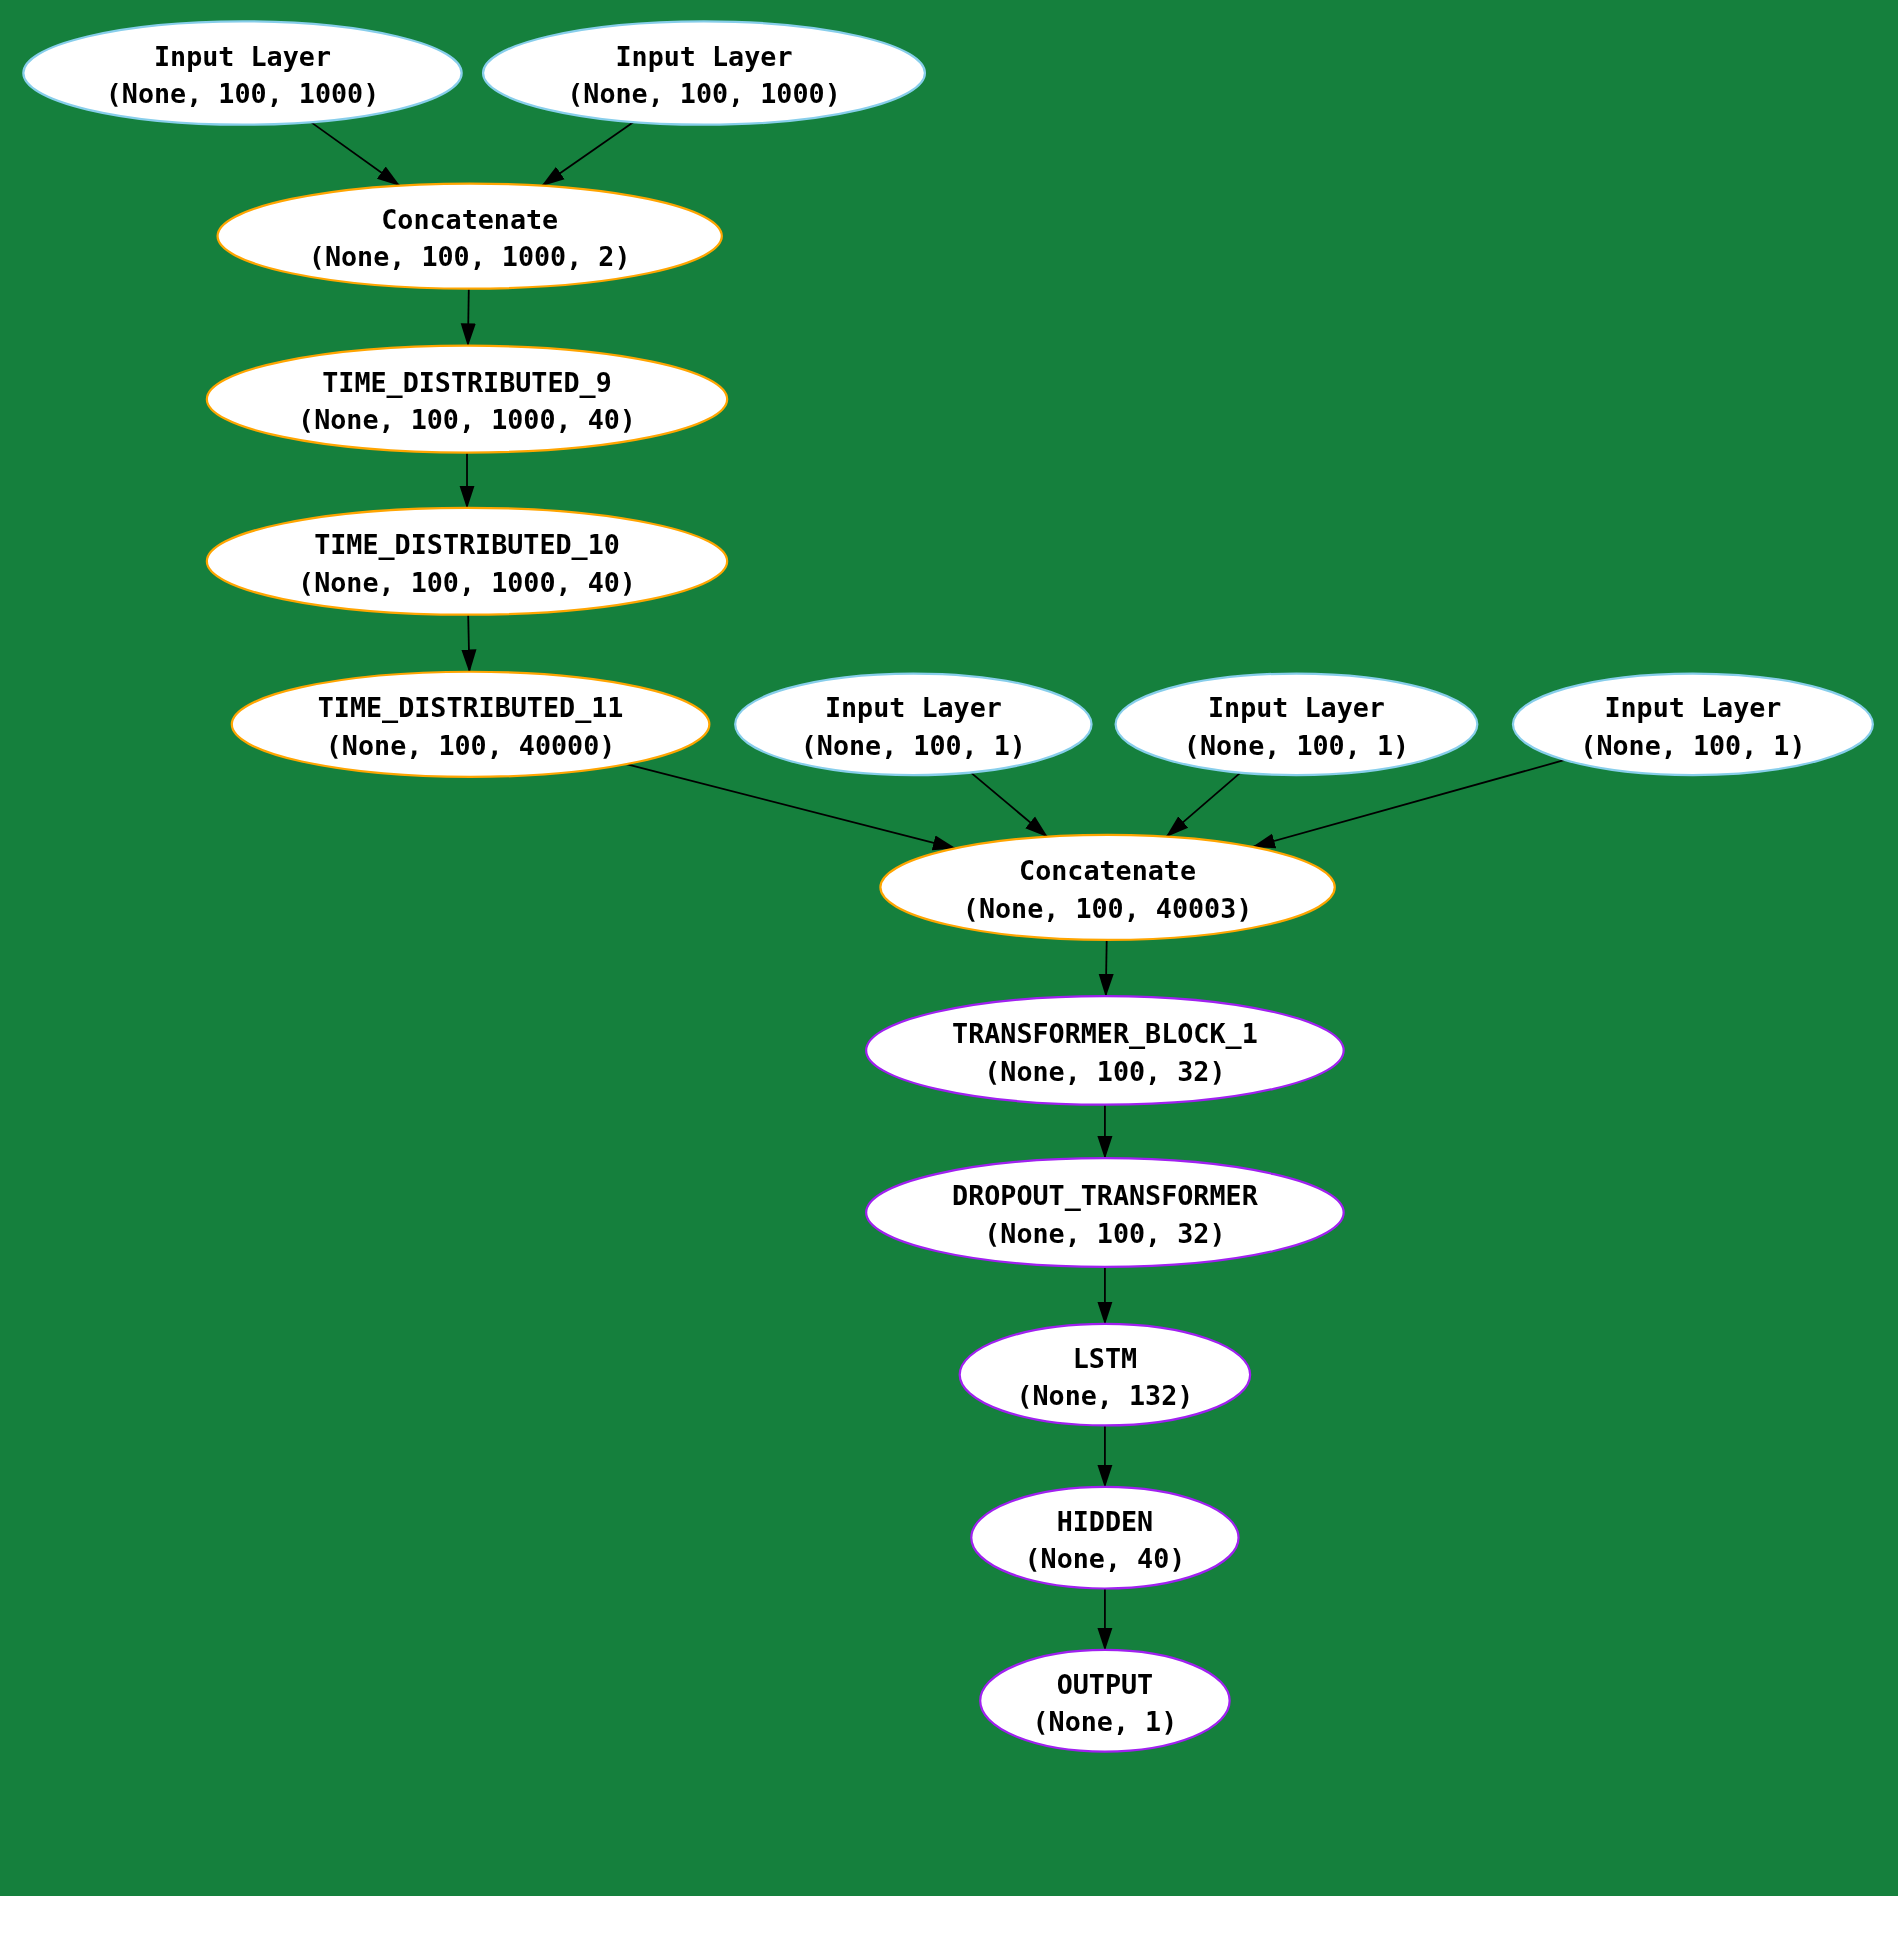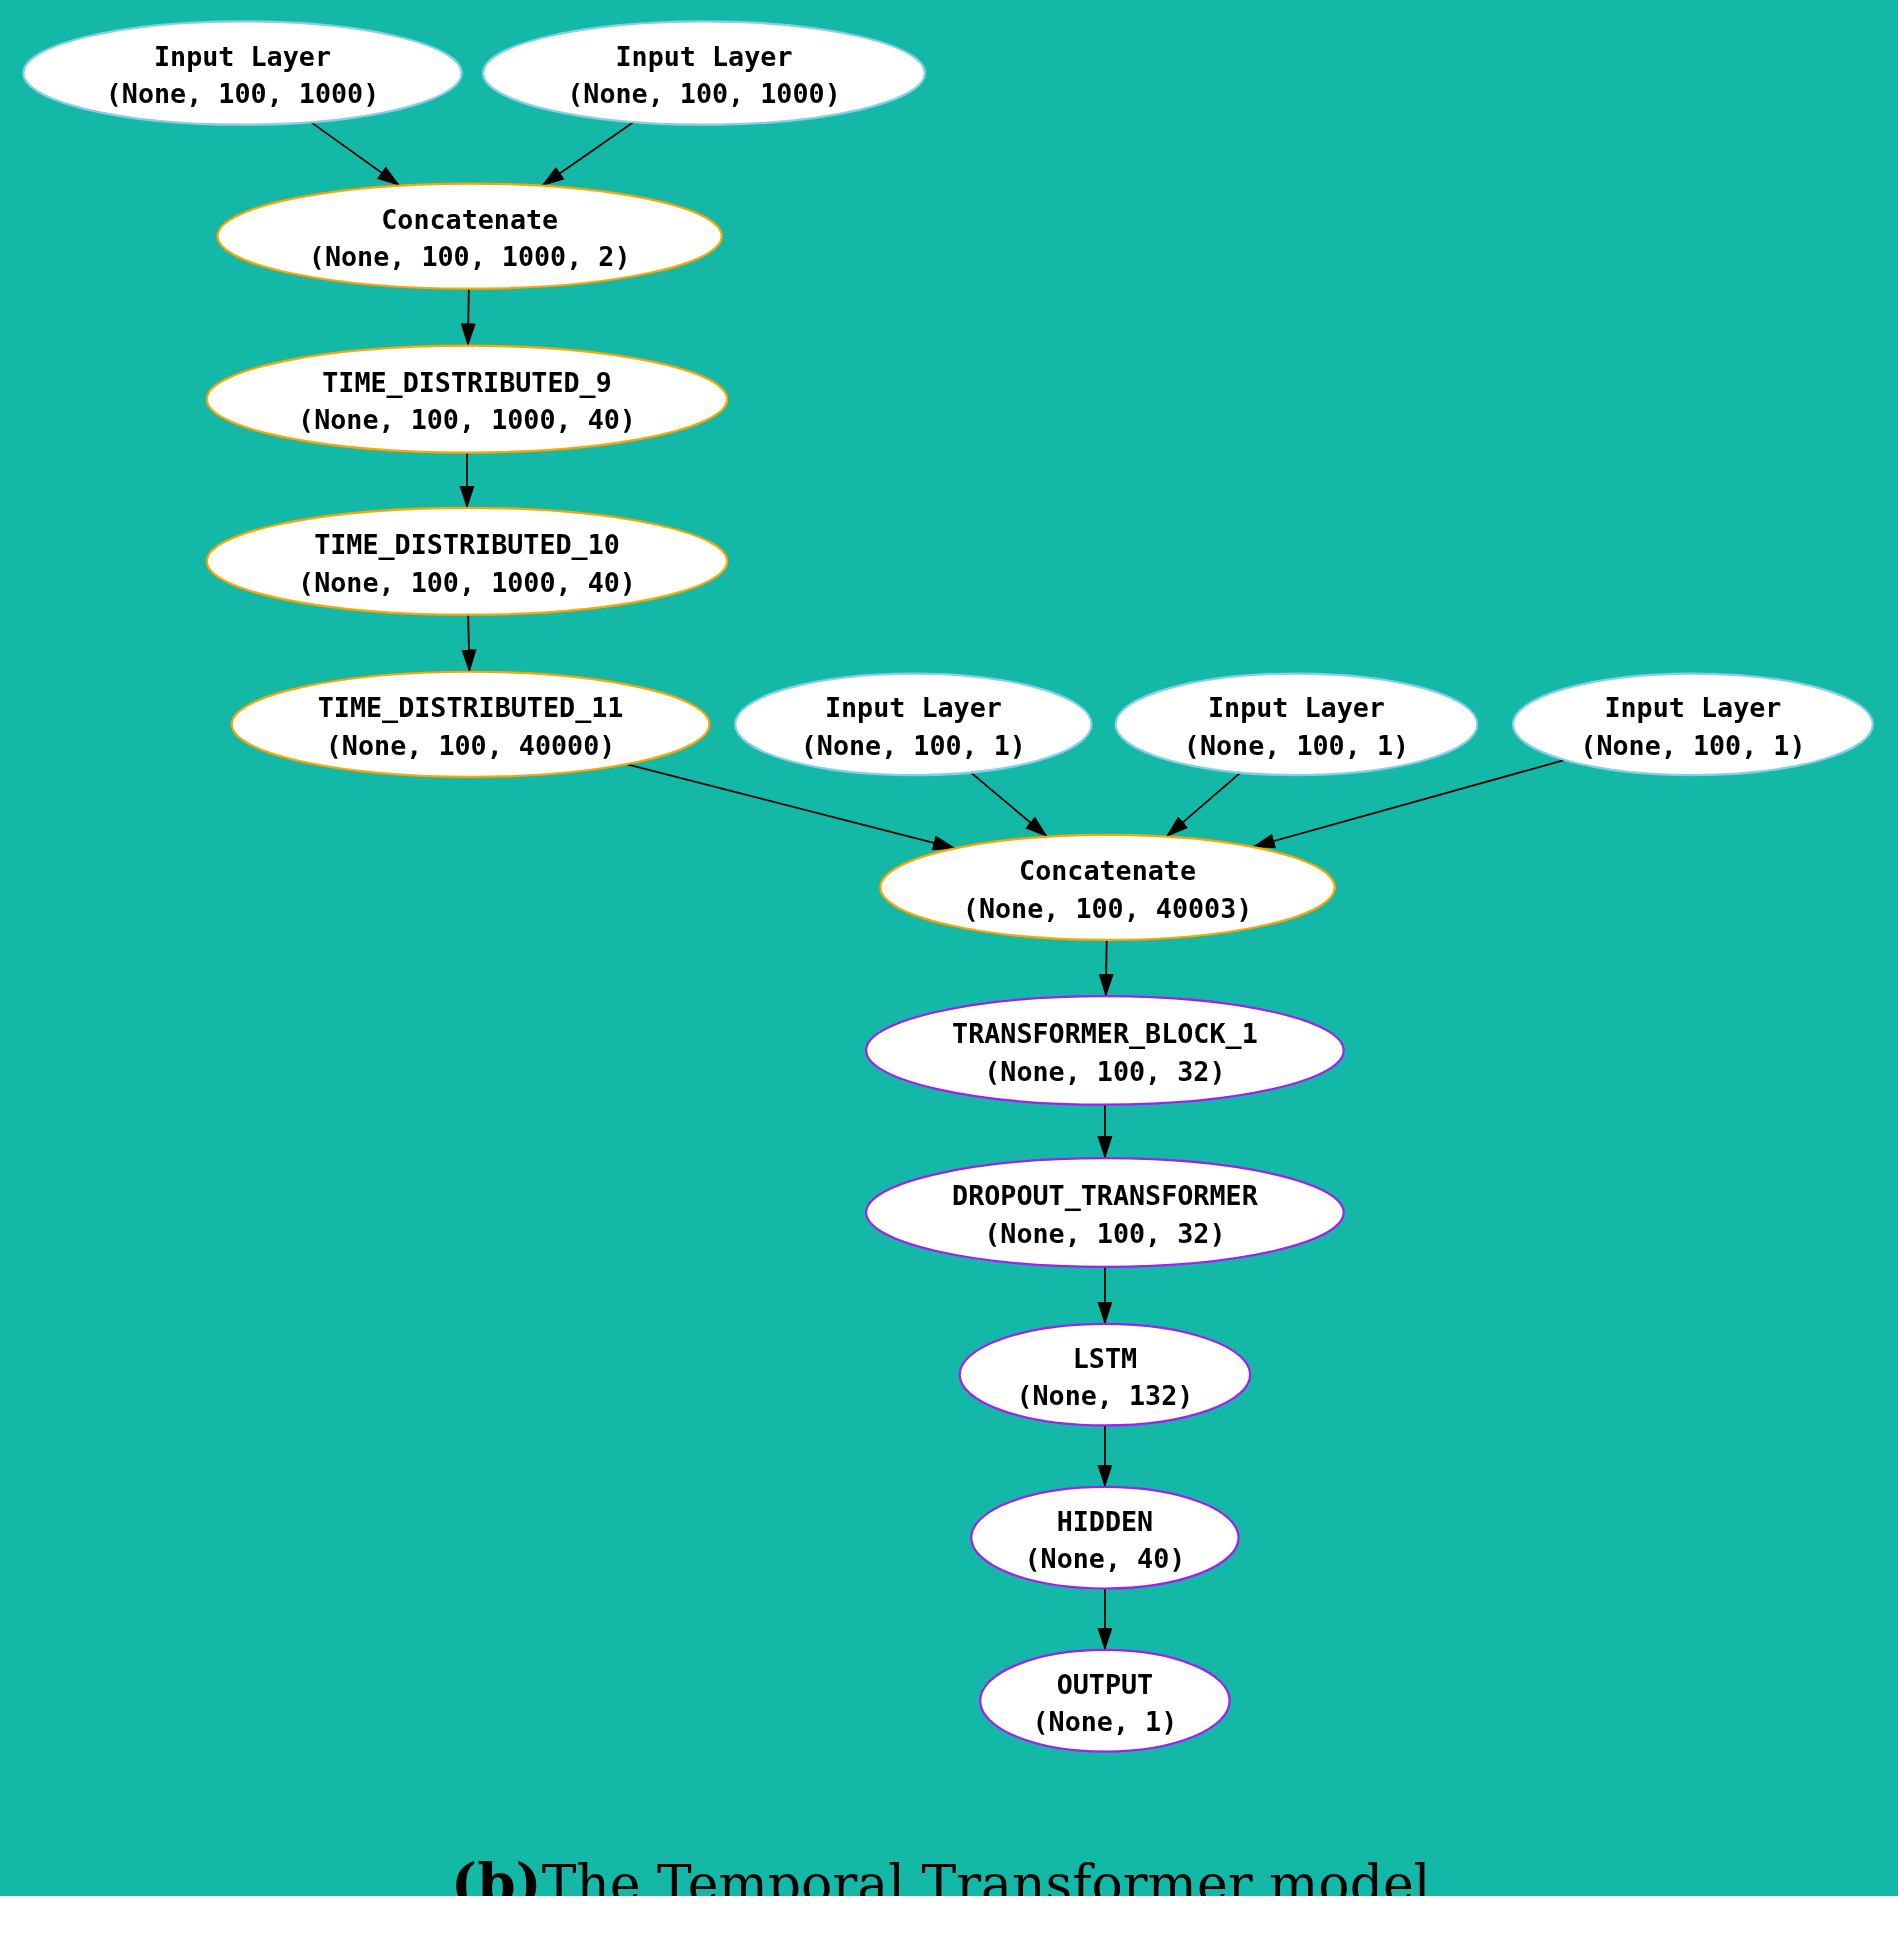--- a/index.html
+++ b/index.html
@@ -4,21 +4,21 @@
 <style>
   html, body {
     margin: 0;
     padding: 0;
     background: #ffffff;
   }
   .stage {
     position: relative;
     width: 1898px;
     height: 1896px;
-    background: #14b8a6;
+    background: #15803d;
     font-family: "DejaVu Sans Mono", monospace;
   }
   svg.diagram {
     position: absolute;
     left: 0;
     top: 0;
   }
   .node-text {
     font-family: "DejaVu Sans Mono", monospace;
     font-weight: bold;
@@ -141,16 +141,15 @@
           <text x="1240" y="1760" class="node-text" fill="#000000">(None, 40)</text>
         </g>
         <g>
           <ellipse cx="1240" cy="1909" rx="140" ry="57" fill="#FFFFFF" stroke="#A020F0" stroke-width="2.5"></ellipse>
           <text x="1240" y="1901" class="node-text" fill="#000000">OUTPUT</text>
           <text x="1240" y="1943" class="node-text" fill="#000000">(None, 1)</text>
         </g>
       </g>
   </svg>
 
-  <div class="caption"><span class="cap-index">(b)</span><span class="cap-text">The Temporal Transformer model.</span></div>
 
 </div>
 
 
 </body></html>

